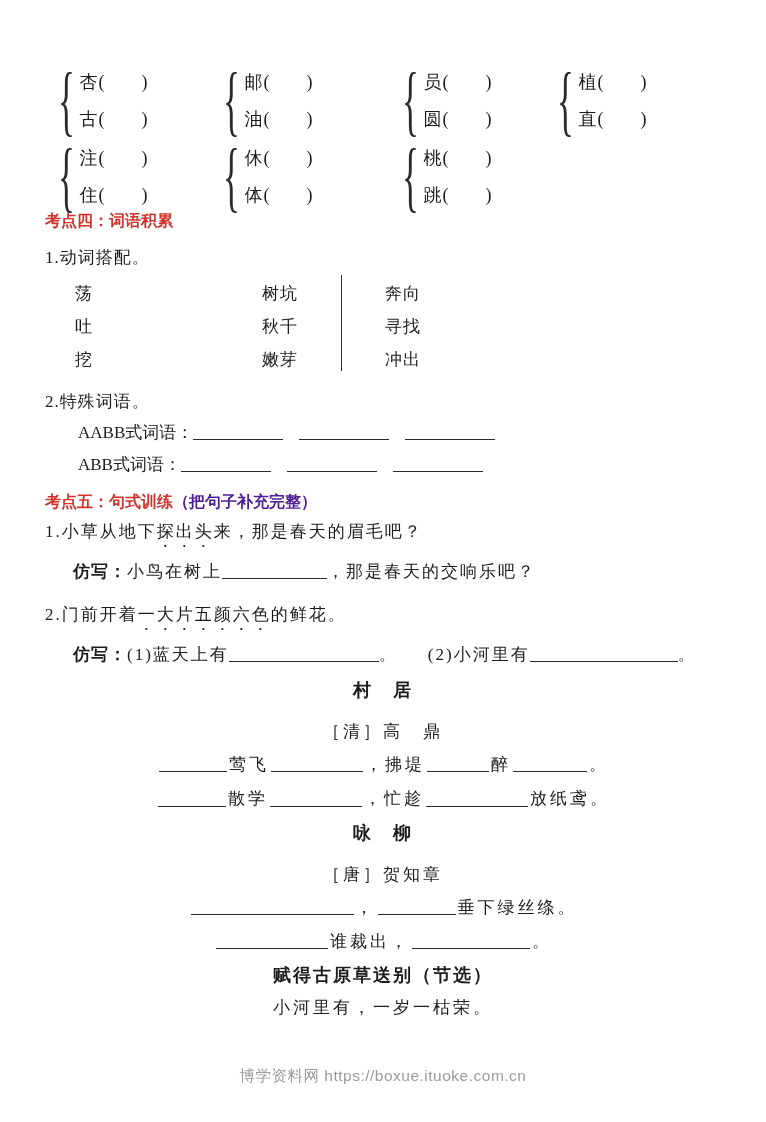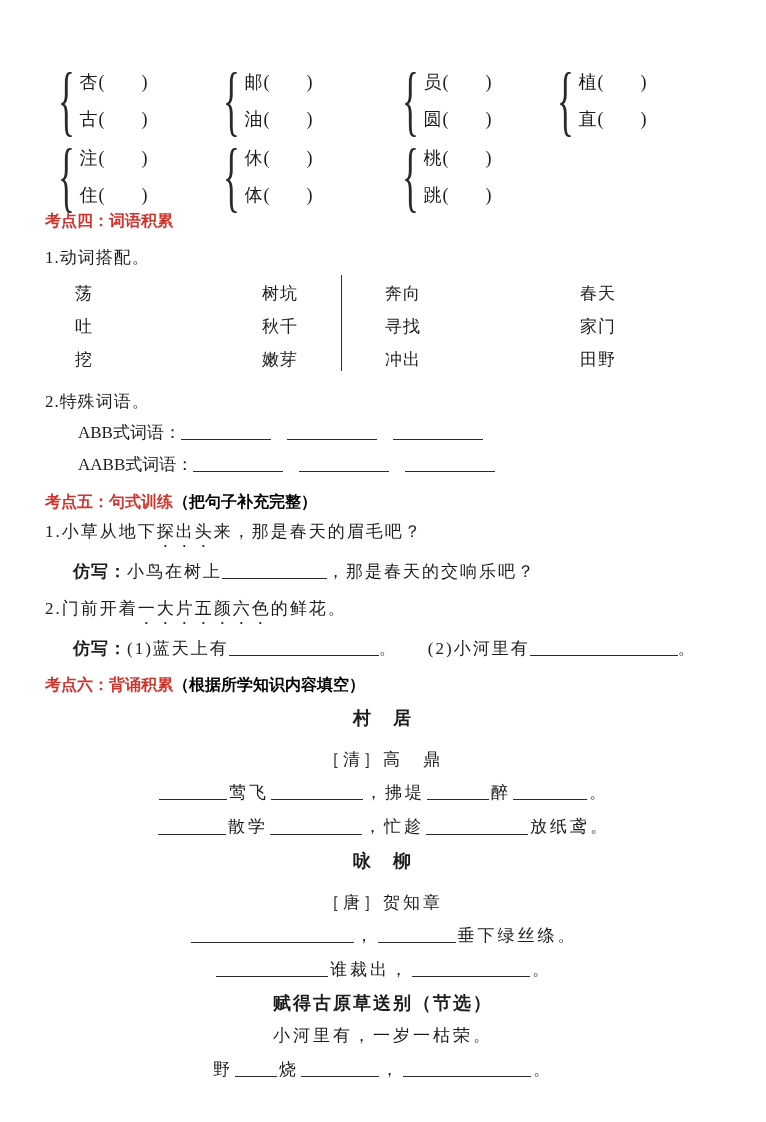--- a/index.html
+++ b/index.html
@@ -27,21 +27,21 @@
   }
   .pcol{display:inline-block;}
   .pline{display:block;line-height:37px;font-size:18px;letter-spacing:1px;}
   .pgap{display:inline-block;width:36px;}
   
   .sec-title{
     margin:0;font-family:Liberation Serif, serif;
     font-size:16px;font-weight:bold;line-height:22px;
   }
   .red{color:#d0342c;}
-  .blue{color:#000000;}
+  .blue{color:#4c1d95;}
   .item-label{margin:15px 0 0 0;line-height:22px;letter-spacing:1px;}
   
   .match{position:relative;height:100px;margin-top:8px;}
   .match-col{position:absolute;top:0;line-height:33px;letter-spacing:1px;}
   .match-divider{position:absolute;width:1px;background:#2f2f2f;top:-2px;height:96px;}
   
   .blank{
     display:inline-block;height:0.95em;
     border-bottom:1.4px solid #2b2b2b;
     transform:translateY(2px);
@@ -146,57 +146,51 @@
         <div class="match-col" style="left: 217px;">
           <div>树坑</div>
           <div>秋千</div>
           <div>嫩芽</div>
         </div>
         <div class="match-col" style="left: 340px;">
           <div>奔向</div>
           <div>寻找</div>
           <div>冲出</div>
         </div>
-        <div class="match-col" style="left: 535px;">
-          <div>春天</div>
-          <div>家门</div>
-          <div>田野</div>
-        </div>
         <div class="match-divider" style="left: 296px;"></div>
       </div>
     <p class="item-label" style="margin-top:14px;">2.特殊词语。</p>
+    <p class="blank-line"><span>AABB式词语：</span><span class="aabb-blanks"><span class="blank" style="width: 90px;"></span><span class="blank" style="width: 90px;"></span><span class="blank" style="width: 90px;"></span></span></p>
     <p class="blank-line"><span>ABB式词语：</span><span class="abb-blanks"><span class="blank" style="width: 90px;"></span><span class="blank" style="width: 90px;"></span><span class="blank" style="width: 90px;"></span></span></p>
-    <p class="blank-line"><span>AABB式词语：</span><span class="aabb-blanks"><span class="blank" style="width: 90px;"></span><span class="blank" style="width: 90px;"></span><span class="blank" style="width: 90px;"></span></span></p>
   </section>
 
   <section>
     <h3 class="sec-title" style="margin-top:14px;"><span class="red">考点五：句式训练</span><span class="blue">（把句子补充完整）</span></h3>
     <p class="q"><span>1.小草从地下</span><span class="emph">探出头</span><span>来，那是春天的眉毛吧？</span></p>
     <p class="imitate"><b>仿写：</b><span>小鸟在树上</span><span class="blank" style="width:105px"></span><span>，那是春天的交响乐吧？</span></p>
-    <p class="q" style="margin-top:12px;"><span>2.门前开着</span><span class="emph">一大片五颜六色</span><span>的鲜花。</span></p>
+    <p class="q" style="margin-top:18px;"><span>2.门前开着</span><span class="emph">一大片五颜六色</span><span>的鲜花。</span></p>
     <p class="imitate"><b>仿写：</b><span>(1)蓝天上有</span><span class="blank" style="width:150px"></span><span>。</span><span class="gap30"></span><span>(2)小河里有</span><span class="blank" style="width:148px"></span><span>。</span></p>
   </section>
 
   <section>
-    <h3 class="sec-title" style="margin-top:12px;"><span class="red">考点六：背诵积累</span><span class="blue">（根据所学知识内容填空）</span></h3>
     <div class="poems">
         <div class="poem">
           <div class="poem-title">村　居</div>
           <div class="poem-author">［清］高　鼎</div>
           <div class="poem-line"><span class="blank" style="width: 68px;"></span><span>莺飞</span><span class="blank" style="width: 92px;"></span><span>，拂堤</span><span class="blank" style="width: 62px;"></span><span>醉</span><span class="blank" style="width: 74px;"></span><span>。</span></div>
           <div class="poem-line"><span class="blank" style="width: 68px;"></span><span>散学</span><span class="blank" style="width: 92px;"></span><span>，忙趁</span><span class="blank" style="width: 102px;"></span><span>放纸鸢。</span></div>
         </div>
         <div class="poem">
           <div class="poem-title">咏　柳</div>
           <div class="poem-author">［唐］贺知章</div>
           <div class="poem-line"><span class="blank" style="width: 163px;"></span><span>，</span><span class="blank" style="width: 78px;"></span><span>垂下绿丝绦。</span></div>
           <div class="poem-line"><span class="blank" style="width: 112px;"></span><span>谁裁出，</span><span class="blank" style="width: 118px;"></span><span>。</span></div>
         </div>
         <div class="poem">
           <div class="poem-title">赋得古原草送别（节选）</div>
           <div class="poem-line"><span>小河里有，一岁一枯荣。</span></div>
-          <div class="poem-line"><span>野</span><span class="blank" style="width: 42px;"></span><span>烧</span><span class="blank" style="width: 78px;"></span><span>，</span><span class="blank" style="width: 128px;"></span><span>。</span></div>
         </div>
       </div>
   </section>
 
+  <div class="watermark">博学资料网 https://boxue.ituoke.com.cn</div>
   <div class="page-num">第2页/共16页</div>
 </div>
 
 </body></html>

